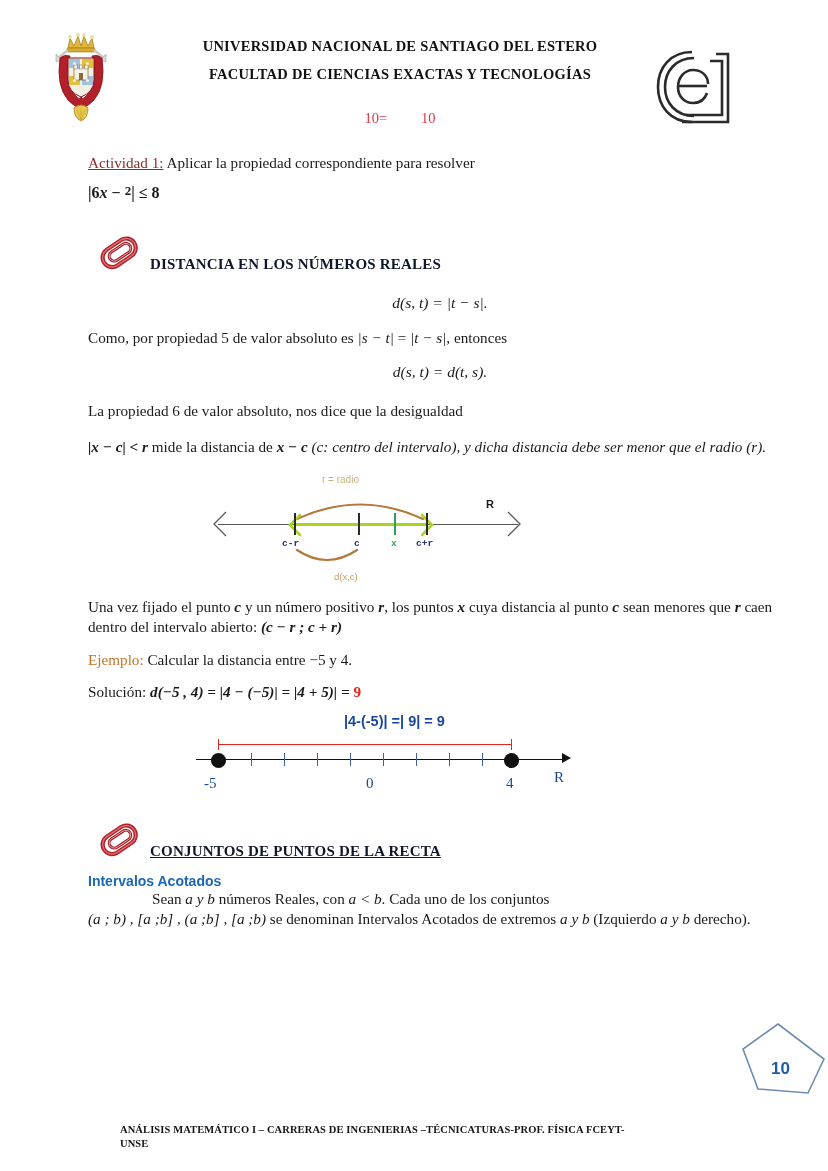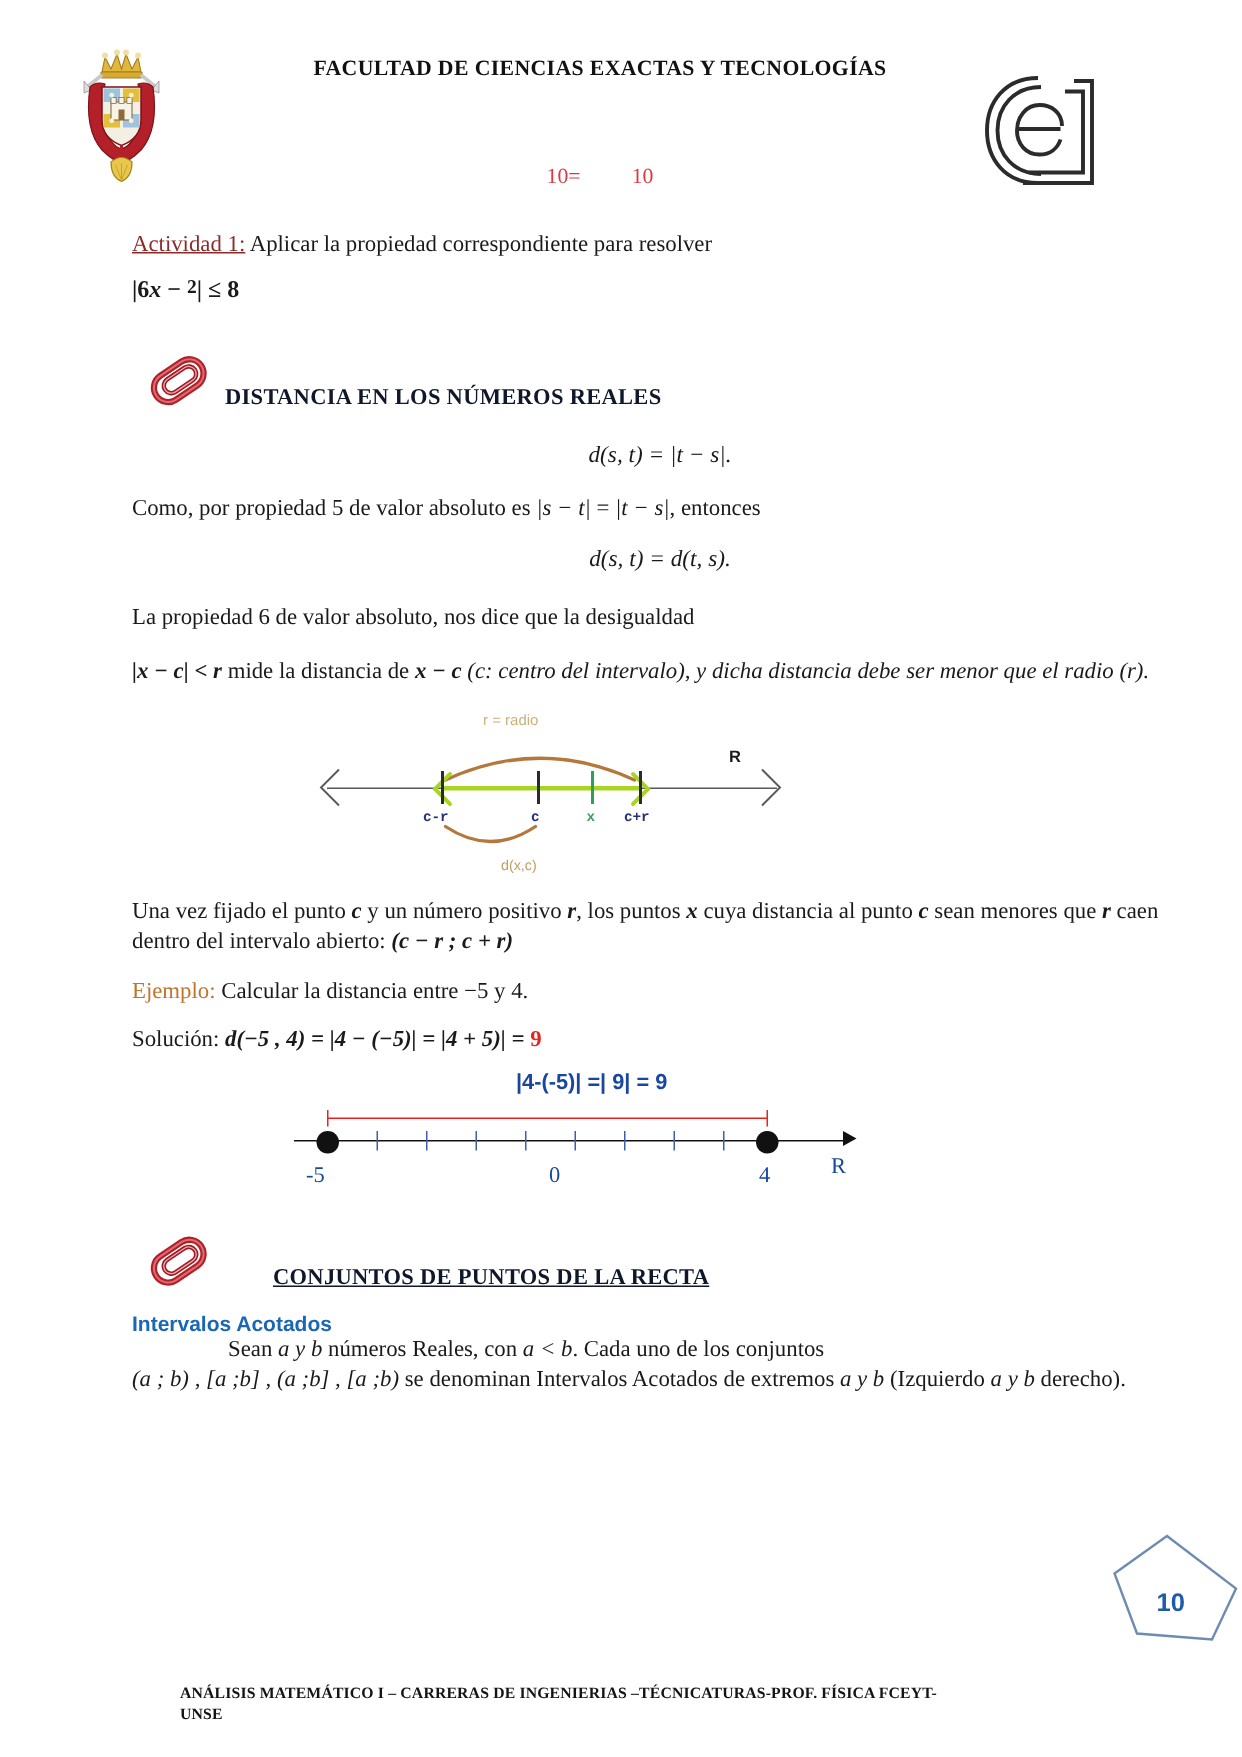--- a/index.html
+++ b/index.html
@@ -128,21 +128,21 @@
   .section-title {
     position: absolute;
     left: 62px;
     top: 22px;
     font-family: "Liberation Serif", "DejaVu Serif", serif;
     font-weight: bold;
     font-size: 15px;
     color: #0f172a;
     letter-spacing: 0.2px;
   }
-  .section-title.underlined { text-decoration: underline; margin-left: 32px; }
+  .section-title.underlined { text-decoration: underline; }
 
   .subsection-title {
     margin-top: 6px;
     font-family: "Liberation Sans", "DejaVu Sans", sans-serif;
     font-weight: bold;
     font-size: 14px;
     color: #1967b5;
   }
 
   
@@ -392,20 +392,21 @@
         <circle cx="26.5" cy="52.5" r="1.6" fill="#f5f0de"></circle>
         <circle cx="39.5" cy="52.5" r="1.6" fill="#f5f0de"></circle>
 
         <path d="M33 69 L33 78" stroke="#b3202a" stroke-width="2"></path>
         <path d="M26 80 Q33 74 40 80 Q40 90 33 93 Q26 90 26 80 Z" fill="#e8c84a" stroke="#a8861d" stroke-width="0.8"></path>
         <path d="M29 82 L33 92 M33 81 L33 93 M37 82 L33 92" stroke="#c2a030" stroke-width="0.6"></path>
       </svg>
     </div>
 
     <div class="header-titles">
+      <div class="header-line">UNIVERSIDAD NACIONAL DE SANTIAGO DEL ESTERO</div>
       <div class="header-line">FACULTAD DE CIENCIAS EXACTAS Y TECNOLOGÍAS</div>
     </div>
 
     <div class="fceyt-logo">
       <svg viewBox="0 0 88 86" width="88" height="86" aria-hidden="true">
         <g fill="none" stroke="#2b2b2b" stroke-width="2.6">
 
           <path d="M40 8 C18 8 6 24 6 43 C6 62 18 78 40 78"></path>
           <path d="M42 14 C24 14 13 27 13 43 C13 59 24 72 42 72"></path>
 

